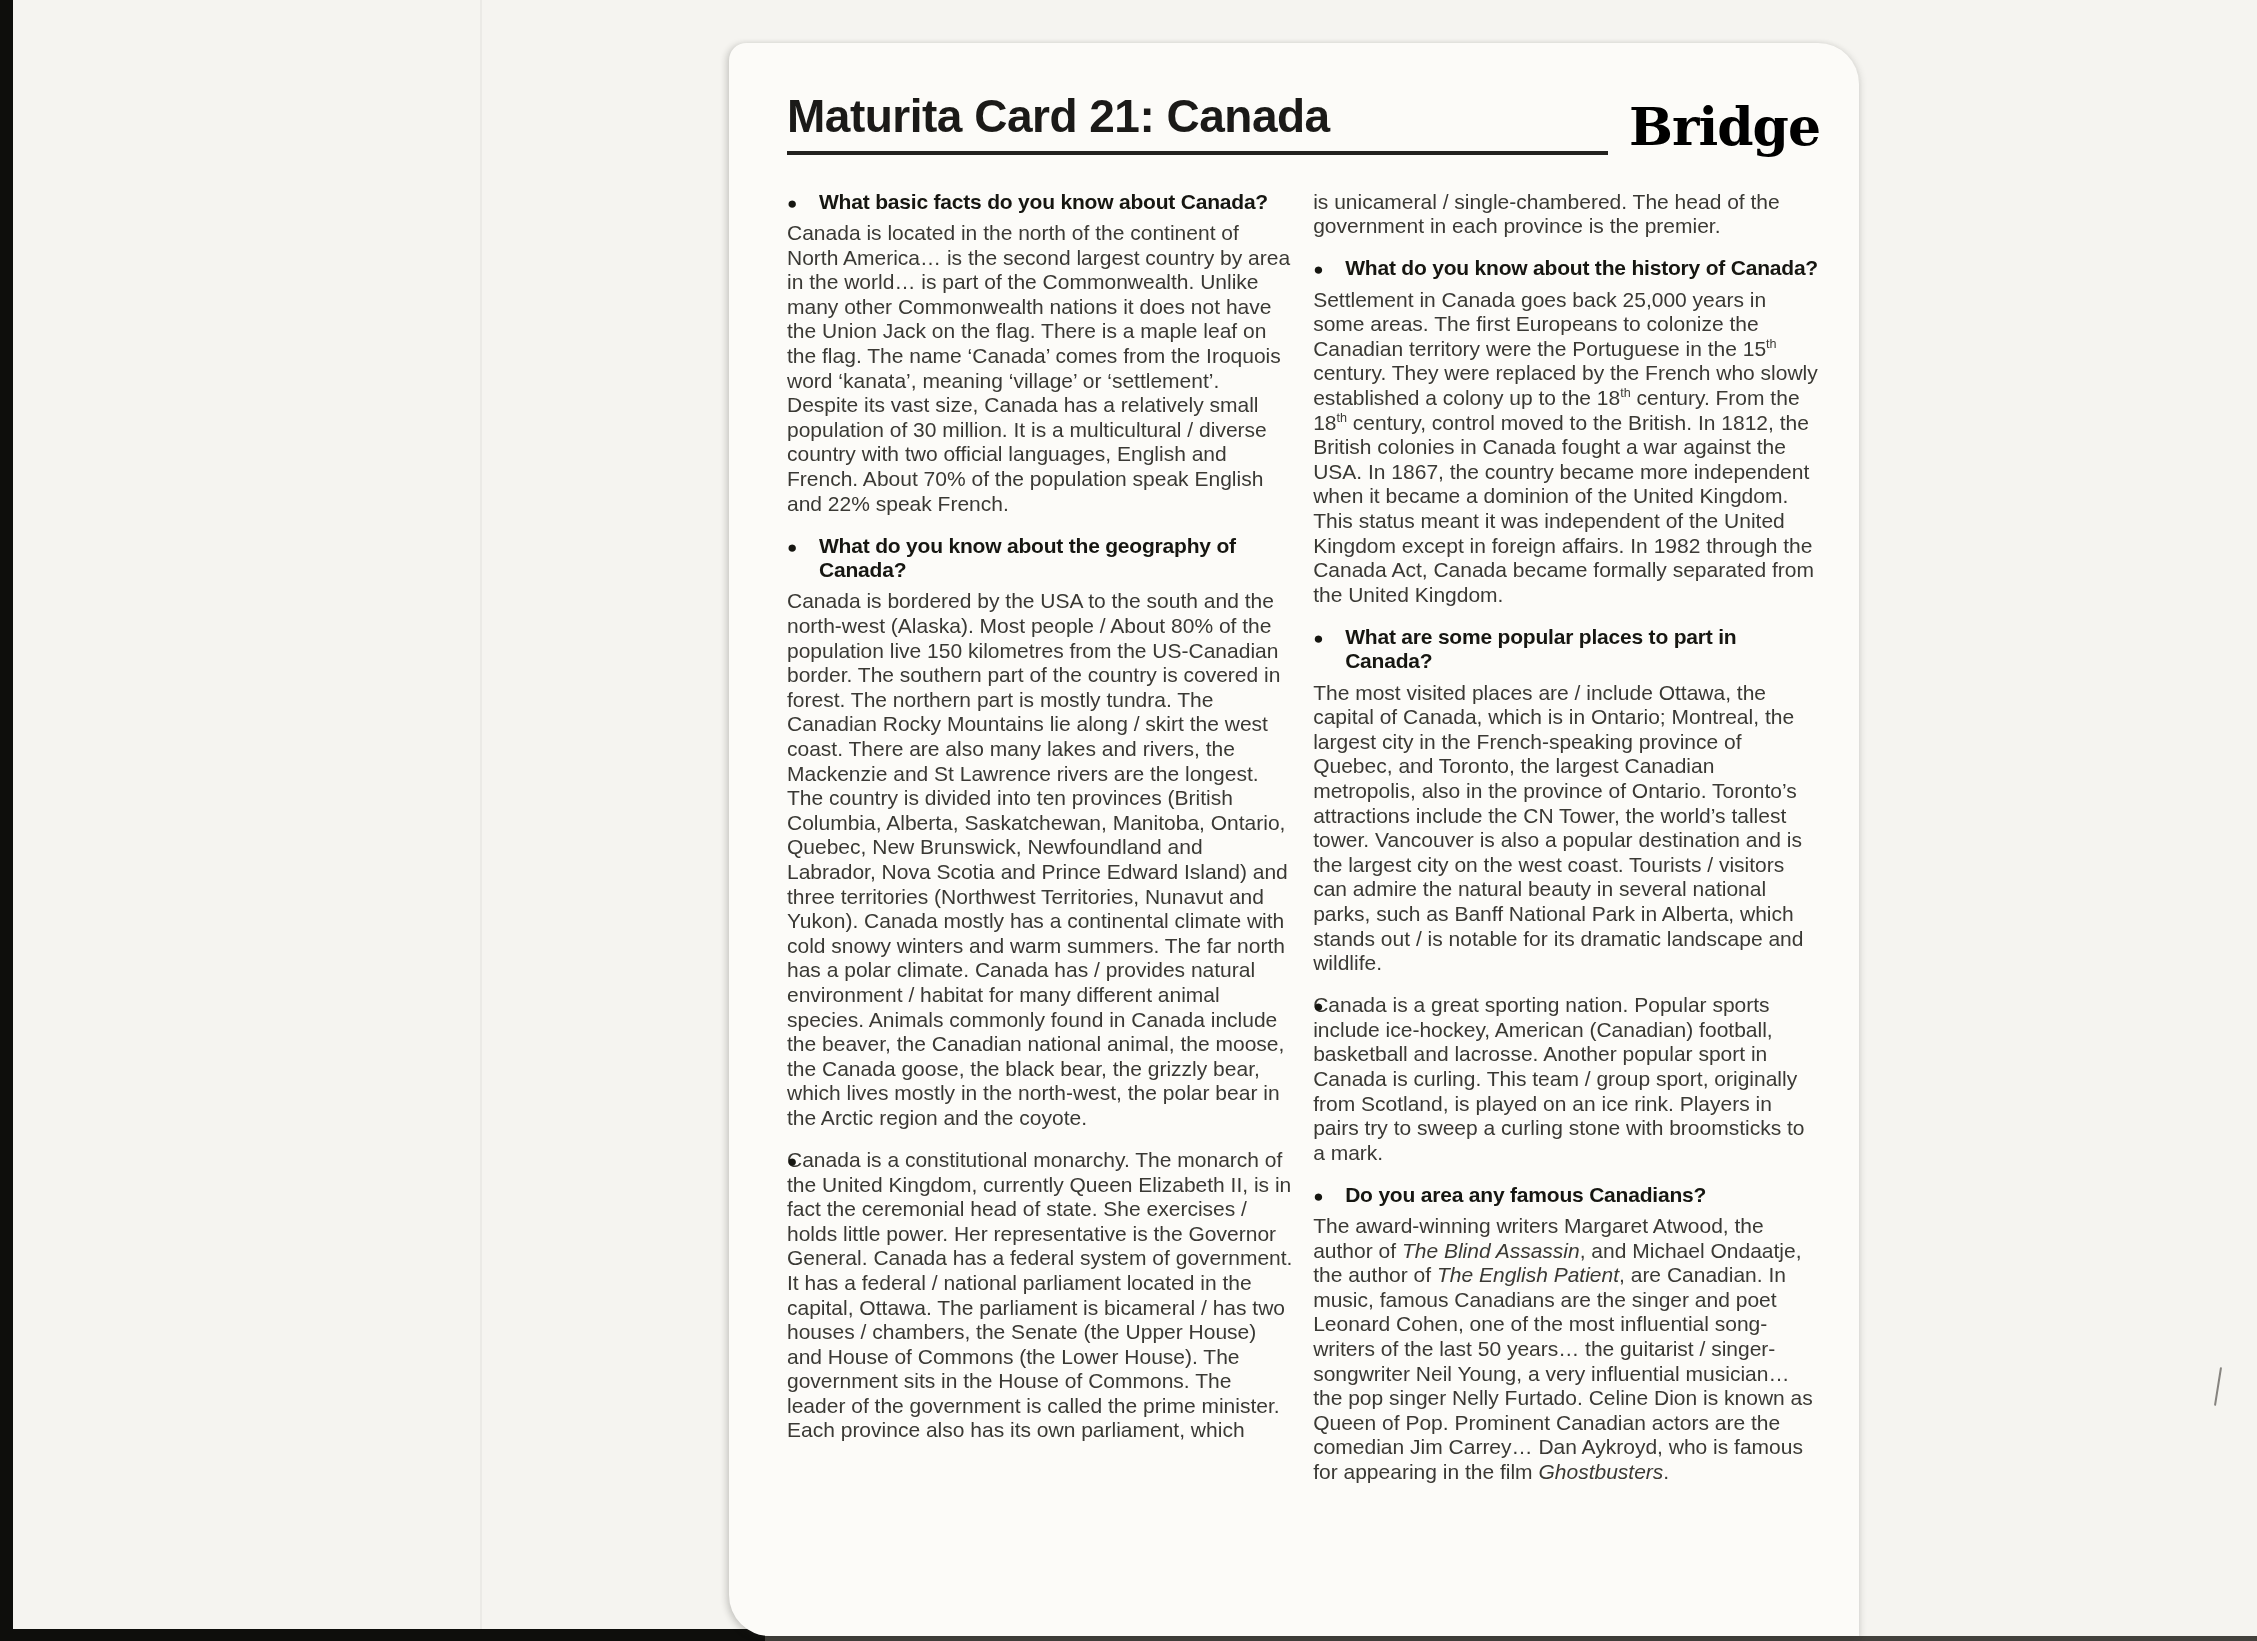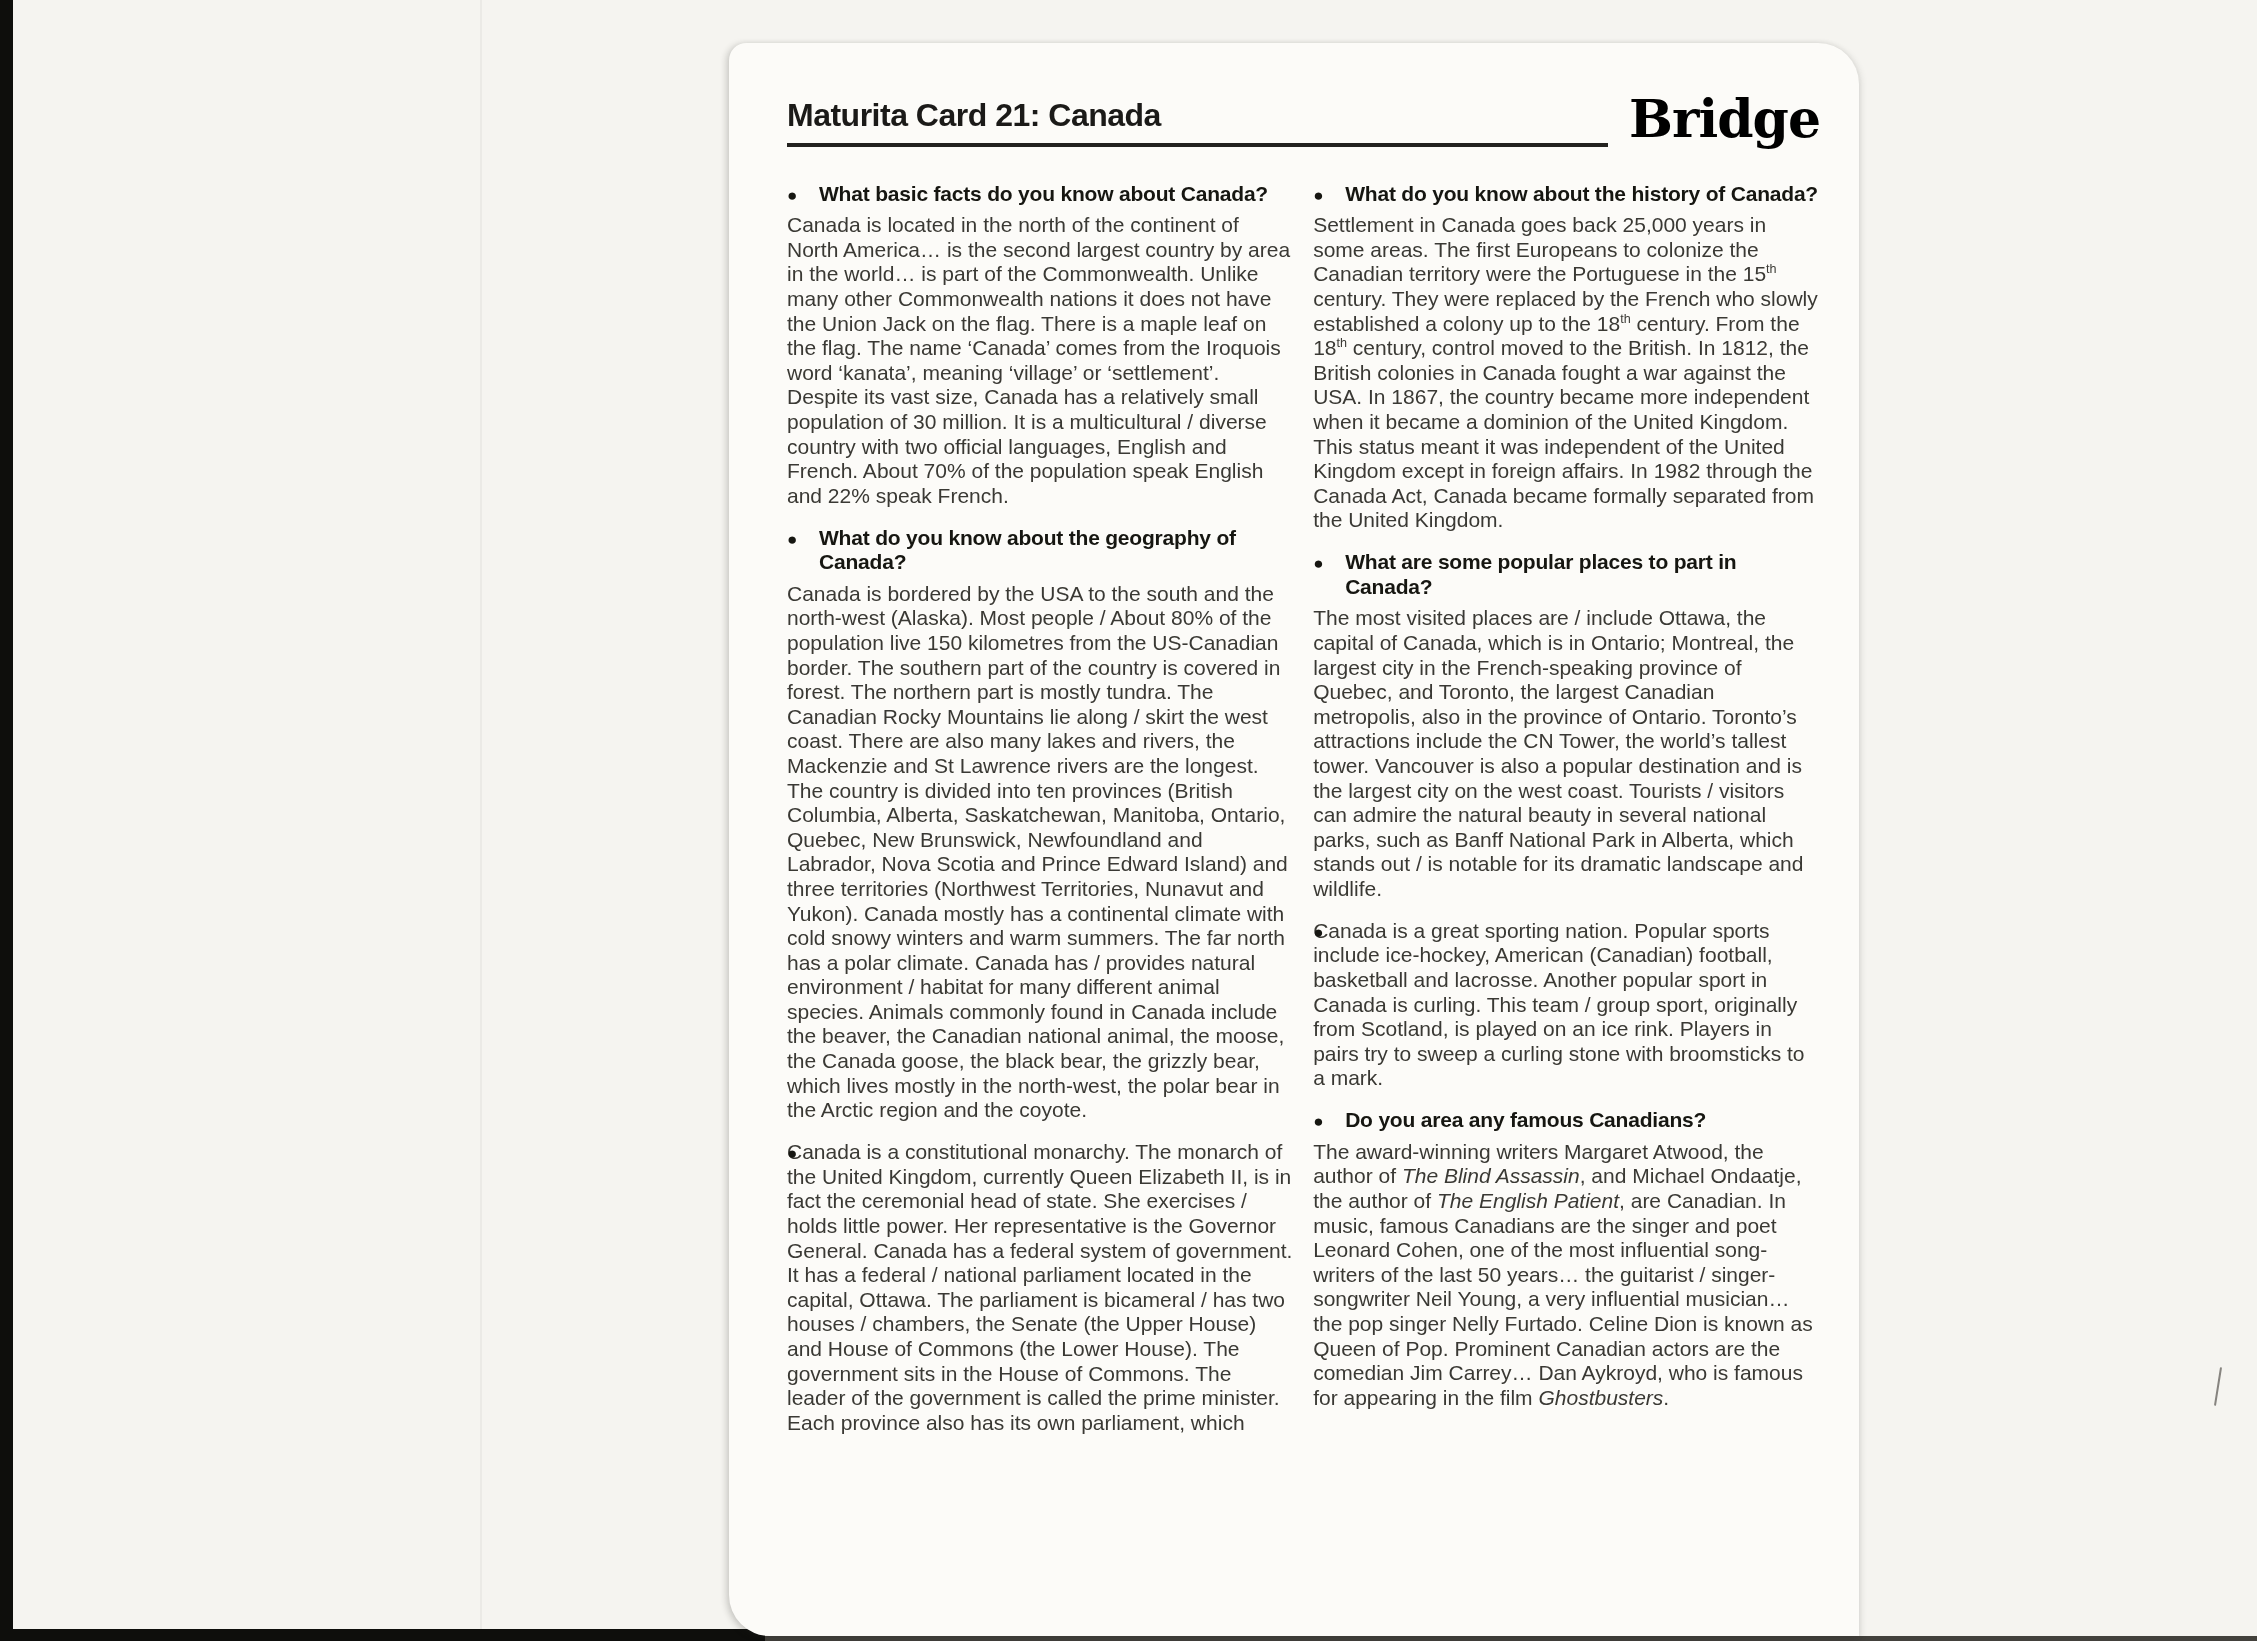--- a/index.html
+++ b/index.html
@@ -48,21 +48,21 @@
   }
 
   .header { display: flex; align-items: flex-end; }
   .title-wrap {
     flex: 1;
     border-bottom: 4.8px solid #23221f;
     padding-bottom: 11.6px;
     margin-right: 21px;
   }
   .title {
-    font-size: 32px;
+    font-size: 46px;
     font-weight: 700;
     letter-spacing: -0.5px;
     color: #1b1a18;
     line-height: 1;
   }
   .brand {
     font-family: "DejaVu Serif", serif;
     font-weight: 700;
     font-size: 52px;
     letter-spacing: -1px;
@@ -116,20 +116,21 @@
     <div class="columns">
       <div class="col">
           <div class="question"><span class="bullet">●</span><span>What basic facts do you know about Canada?</span></div>
           <p class="para"><span>Canada is located in the north of the continent of North America… is the second largest country by area in the world… is part of the Commonwealth. Unlike many other Commonwealth nations it does not have the Union Jack on the flag. There is a maple leaf on the flag. The name ‘Canada’ comes from the Iroquois word ‘kanata’, meaning ‘village’ or ‘settlement’. Despite its vast size, Canada has a relatively small population of 30 million. It is a multicultural / diverse country with two official languages, English and French. About 70% of the population speak English and 22% speak French.</span></p>
           <div class="question"><span class="bullet">●</span><span>What do you know about the geography of Canada?</span></div>
           <p class="para"><span>Canada is bordered by the USA to the south and the north-west (Alaska). Most people / About 80% of the population live 150 kilometres from the US-Canadian border. The southern part of the country is covered in forest. The northern part is mostly tundra. The Canadian Rocky Mountains lie along / skirt the west coast. There are also many lakes and rivers, the Mackenzie and St Lawrence rivers are the longest. The country is divided into ten provinces (British Columbia, Alberta, Saskatchewan, Manitoba, Ontario, Quebec, New Brunswick, Newfoundland and Labrador, Nova Scotia and Prince Edward Island) and three territories (Northwest Territories, Nunavut and Yukon). Canada mostly has a continental climate with cold snowy winters and warm summers. The far north has a polar climate. Canada has / provides natural environment / habitat for many different animal species. Animals commonly found in Canada include the beaver, the Canadian national animal, the moose, the Canada goose, the black bear, the grizzly bear, which lives mostly in the north-west, the polar bear in the Arctic region and the coyote.</span></p>
           <div class="question"><span class="bullet">●</span></div>
           <p class="para"><span>Canada is a constitutional monarchy. The monarch of the United Kingdom, currently Queen Elizabeth II, is in fact the ceremonial head of state. She exercises / holds little power. Her representative is the Governor General. Canada has a federal system of government. It has a federal / national parliament located in the capital, Ottawa. The parliament is bicameral / has two houses / chambers, the Senate (the Upper House) and House of Commons (the Lower House). The government sits in the House of Commons. The leader of the government is called the prime minister. Each province also has its own parliament, which</span></p>
         </div>
       <div class="col">
+          <p class="para"><span>is unicameral / single-chambered. The head of the government in each province is the premier.</span></p>
           <div class="question"><span class="bullet">●</span><span>What do you know about the history of Canada?</span></div>
           <p class="para"><span>Settlement in Canada goes back 25,000 years in some areas. The first Europeans to colonize the Canadian territory were the Portuguese in the 15</span><sup>th</sup><span> century. They were replaced by the French who slowly established a colony up to the 18</span><sup>th</sup><span> century. From the 18</span><sup>th</sup><span> century, control moved to the British. In 1812, the British colonies in Canada fought a war against the USA. In 1867, the country became more independent when it became a dominion of the United Kingdom. This status meant it was independent of the United Kingdom except in foreign affairs. In 1982 through the Canada Act, Canada became formally separated from the United Kingdom.</span></p>
           <div class="question"><span class="bullet">●</span><span>What are some popular places to part in Canada?</span></div>
           <p class="para"><span>The most visited places are / include Ottawa, the capital of Canada, which is in Ontario; Montreal, the largest city in the French-speaking province of Quebec, and Toronto, the largest Canadian metropolis, also in the province of Ontario. Toronto’s attractions include the CN Tower, the world’s tallest tower. Vancouver is also a popular destination and is the largest city on the west coast. Tourists / visitors can admire the natural beauty in several national parks, such as Banff National Park in Alberta, which stands out / is notable for its dramatic landscape and wildlife.</span></p>
           <div class="question"><span class="bullet">●</span></div>
           <p class="para"><span>Canada is a great sporting nation. Popular sports include ice-hockey, American (Canadian) football, basketball and lacrosse. Another popular sport in Canada is curling. This team / group sport, originally from Scotland, is played on an ice rink. Players in pairs try to sweep a curling stone with broomsticks to a mark.</span></p>
           <div class="question"><span class="bullet">●</span><span>Do you area any famous Canadians?</span></div>
           <p class="para"><span>The award-winning writers Margaret Atwood, the author of </span><span class="it">The Blind Assassin</span><span>, and Michael Ondaatje, the author of </span><span class="it">The English Patient</span><span>, are Canadian. In music, famous Canadians are the singer and poet Leonard Cohen, one of the most influential song-writers of the last 50 years… the guitarist / singer-songwriter Neil Young, a very influential musician… the pop singer Nelly Furtado. Celine Dion is known as Queen of Pop. Prominent Canadian actors are the comedian Jim Carrey… Dan Aykroyd, who is famous for appearing in the film </span><span class="it">Ghostbusters</span><span>.</span></p>
         </div>
     </div>

